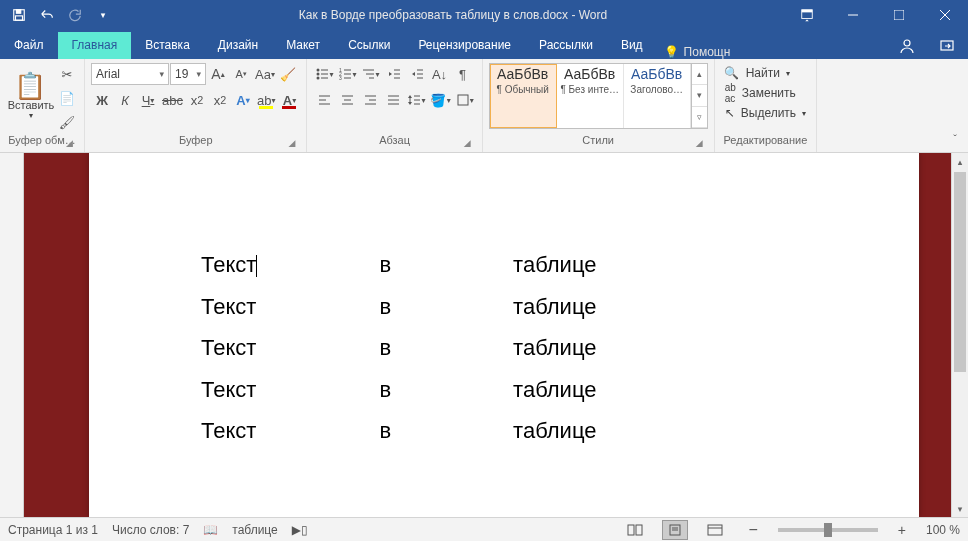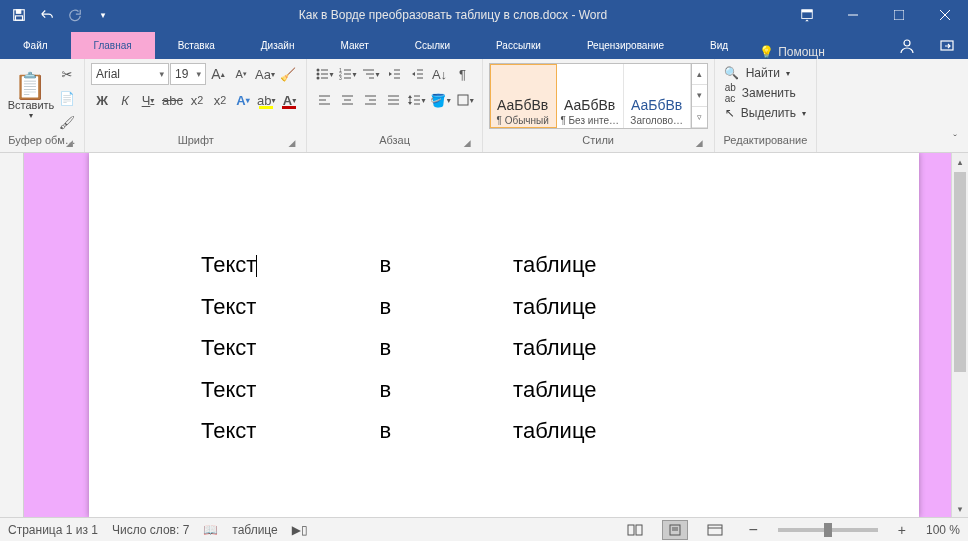--- a/index.html
+++ b/index.html
@@ -5,22 +5,22 @@
 *{box-sizing:border-box;margin:0;padding:0;font-family:"Segoe UI",Tahoma,sans-serif;user-select:none}
 body{width:968px;height:541px;overflow:hidden;background:#fff;font-size:12px;color:#444}
 .titlebar{height:30px;background:#2b579a;display:flex;align-items:center;color:#fff}
 .qat{display:flex;align-items:center;gap:2px;padding:0 6px}
 .qat .qbtn{width:26px;height:26px;display:flex;align-items:center;justify-content:center;cursor:pointer;color:#fff;font-size:13px}
 .title-text{flex:1;text-align:center;font-size:12px;color:#e6e6e6}
 .winbtns{display:flex}
 .winbtns .wbtn{width:46px;height:30px;display:flex;align-items:center;justify-content:center;cursor:pointer;color:#fff}
 .ribbonopt{width:46px;height:30px;display:flex;align-items:center;justify-content:center;cursor:pointer;color:#fff}
 .tabs{height:29px;background:#2b579a;display:flex;align-items:flex-end;color:#fff}
-.tab{padding:0 23px;height:27px;line-height:27px;cursor:pointer;font-size:10px}
-.tab.active{background:#f9a8d4;color:#2b579a}
+.tab{padding:0 14px;height:27px;line-height:27px;cursor:pointer;font-size:12px}
+.tab.active{background:#5eead4;color:#2b579a}
 .tab.file{color:#fff}
 .tabs-right{margin-left:auto;display:flex;align-items:center;padding-right:6px;gap:10px}
 .tabs-right .tr{width:30px;height:27px;display:flex;align-items:center;justify-content:center;cursor:pointer}
 .help{display:flex;align-items:center;gap:4px;color:#e0e0e0;font-size:12px;padding:0 8px}
 .ribbon{height:94px;background:#f3f3f3;border-bottom:1px solid #d4d4d4;display:flex}
 .group{display:flex;flex-direction:column;border-right:1px solid #e0e0e0;padding:4px 6px 0 6px}
 .group-body{flex:1;display:flex;align-items:flex-start}
 .group-label{height:18px;display:flex;justify-content:center;font-size:11px;color:#666;position:relative}
 .group-label .dlaunch{position:absolute;right:0;bottom:2px;width:12px;height:12px;font-size:9px;color:#888;cursor:pointer}
 .vstack{display:flex;flex-direction:column;gap:2px}
@@ -32,30 +32,30 @@
 .combo .dd{margin-left:auto;font-size:9px;color:#666;cursor:pointer}
 .fontname{width:78px}
 .fontsize{width:36px}
 .bold{font-weight:bold}
 .ital{font-style:italic}
 .under{text-decoration:underline}
 .strike{text-decoration:line-through}
 .colorbar{width:14px;height:3px;position:absolute;bottom:2px;left:4px}
 .colorwrap{position:relative}
 .styles-gallery{display:flex;border:1px solid #c0c0c0;background:#fff;height:66px}
-.style-item{width:67px;border-right:1px solid #e5e5e5;display:flex;flex-direction:column;align-items:center;justify-content:flex-end;cursor:pointer;padding:2px;font-size:10px;color:#555;gap:2px}
+.style-item{width:67px;border-right:1px solid #e5e5e5;display:flex;flex-direction:column;align-items:center;justify-content:flex-start;cursor:pointer;padding:2px;font-size:10px;color:#555;gap:2px}
 .style-item.sel{outline:1px solid #f3b04e;outline-offset:-1px;background:#fdeada}
 .style-preview{font-size:14px;color:#333}
 .style-preview.blue{color:#2b579a}
 .styles-more{width:16px;display:flex;flex-direction:column;border-left:1px solid #c0c0c0}
 .styles-more div{flex:1;display:flex;align-items:center;justify-content:center;font-size:9px;color:#666;cursor:pointer;border-bottom:1px solid #e0e0e0}
 .edit-item{display:flex;align-items:center;gap:6px;height:20px;cursor:pointer;font-size:12px;color:#444;padding:0 4px;white-space:nowrap}
 .docarea{position:relative;height:364px;background:#b7b7b7;display:flex;overflow:hidden}
 .ruler-v{width:24px;background:#f3f3f3;border-right:1px solid #d0d0d0}
-.page-scroll{flex:1;background:#f0abfc;display:flex;justify-content:flex-start;padding:0 17px 0 65px;overflow:hidden}
+.page-scroll{flex:1;background:#7f1d1d;display:flex;justify-content:flex-start;padding:0 17px 0 65px;overflow:hidden}
 .page{width:830px;background:#fff;box-shadow:0 0 6px rgba(0,0,0,.3);padding:90px 110px 20px 110px}
 .scrollbar-v{width:17px;background:#f0f0f0;border-left:1px solid #d8d8d8;display:flex;flex-direction:column}
 .scrollbar-v .arr{height:17px;display:flex;align-items:center;justify-content:center;font-size:9px;color:#666;cursor:pointer}
 .scrollbar-v .track{flex:1;position:relative}
 .scrollbar-v .thumb{position:absolute;left:2px;right:2px;top:2px;height:200px;background:#c6c6c6;cursor:pointer}
 .tbl{font-family:Arial,sans-serif;font-size:22px;color:#000;line-height:1.8}
 .tbl td{padding-right:120px;vertical-align:top}
 .cursor{display:inline-block;width:1px;height:22px;background:#000;vertical-align:text-bottom;animation:blink 1s steps(1) infinite}
 @keyframes blink{50%{opacity:0}}
 .statusbar{height:24px;background:#f3f3f3;border-top:1px solid #d4d4d4;display:flex;align-items:center;font-size:12px;color:#555;padding:0 8px;gap:14px}
@@ -121,22 +121,22 @@
   </div>
 </div>
 
 <div class="tabs">
   <div class="tab file">Файл</div>
   <div class="tab active">Главная</div>
   <div class="tab">Вставка</div>
   <div class="tab">Дизайн</div>
   <div class="tab">Макет</div>
   <div class="tab">Ссылки</div>
+  <div class="tab">Рецензирование</div>
   <div class="tab">Рассылки</div>
-  <div class="tab">Рецензирование</div>
   <div class="tab">Вид</div>
   <div class="help">
       <span>💡</span>
       <span>Помощн</span>
     </div>
   <div class="tabs-right">
     <div class="tr">
         <svg width="16" height="16" viewBox="0 0 16 16" fill="none" stroke="#fff" stroke-width="1.2">
           <circle cx="8" cy="5" r="3"></circle>
           <path d="M2 15 a6 5 0 0 1 12 0"></path>
@@ -207,21 +207,21 @@
             <span style="font-size:8px">▾</span>
           </div>
         <div class="smbtn colorwrap">
             <span style="font-weight:bold">A</span>
             <span class="colorbar" style="background:#c00000"></span>
             <span style="font-size:8px">▾</span>
           </div>
       </div>
     </div>
     <div class="group-label">
-        <span>Шрифт</span>
+        <span>Буфер</span>
         <span class="dlaunch">◢</span>
       </div>
   </div>
 
   <div class="group">
     <div class="group-body vstack" style="gap:4px">
       <div class="hstack">
         <div class="smbtn">
             <svg width="14" height="14">
               <circle cx="3" cy="3" r="1.5" fill="#555"></circle>

